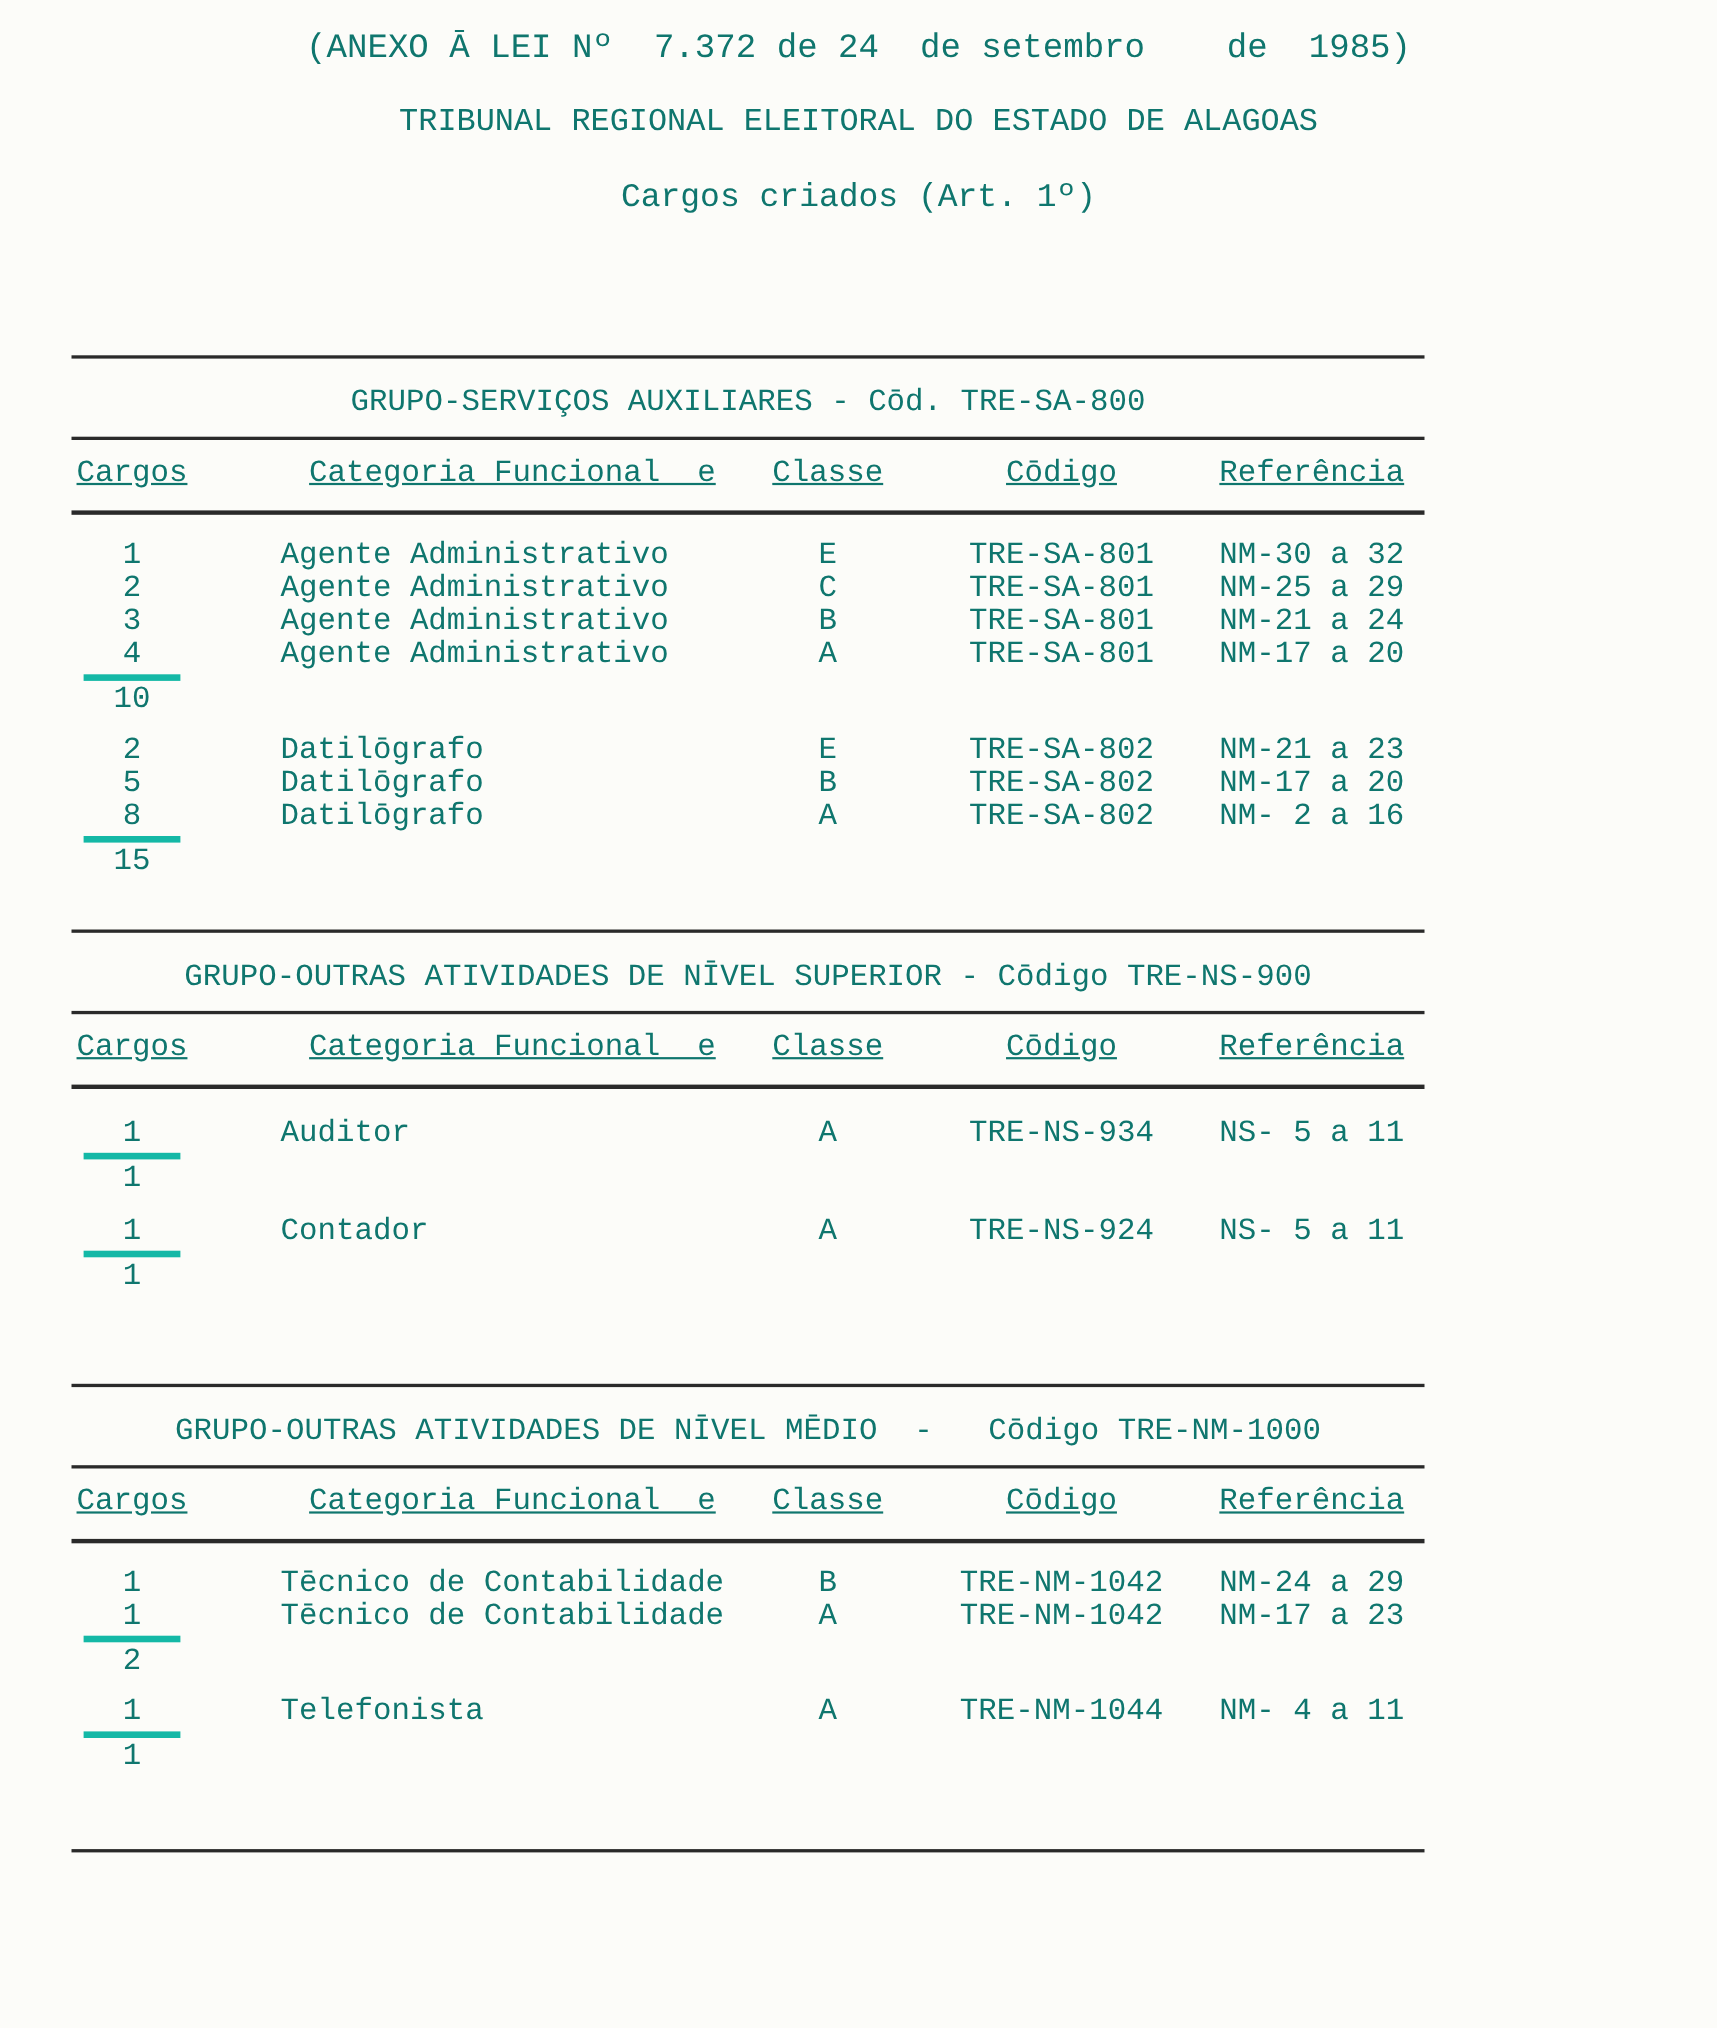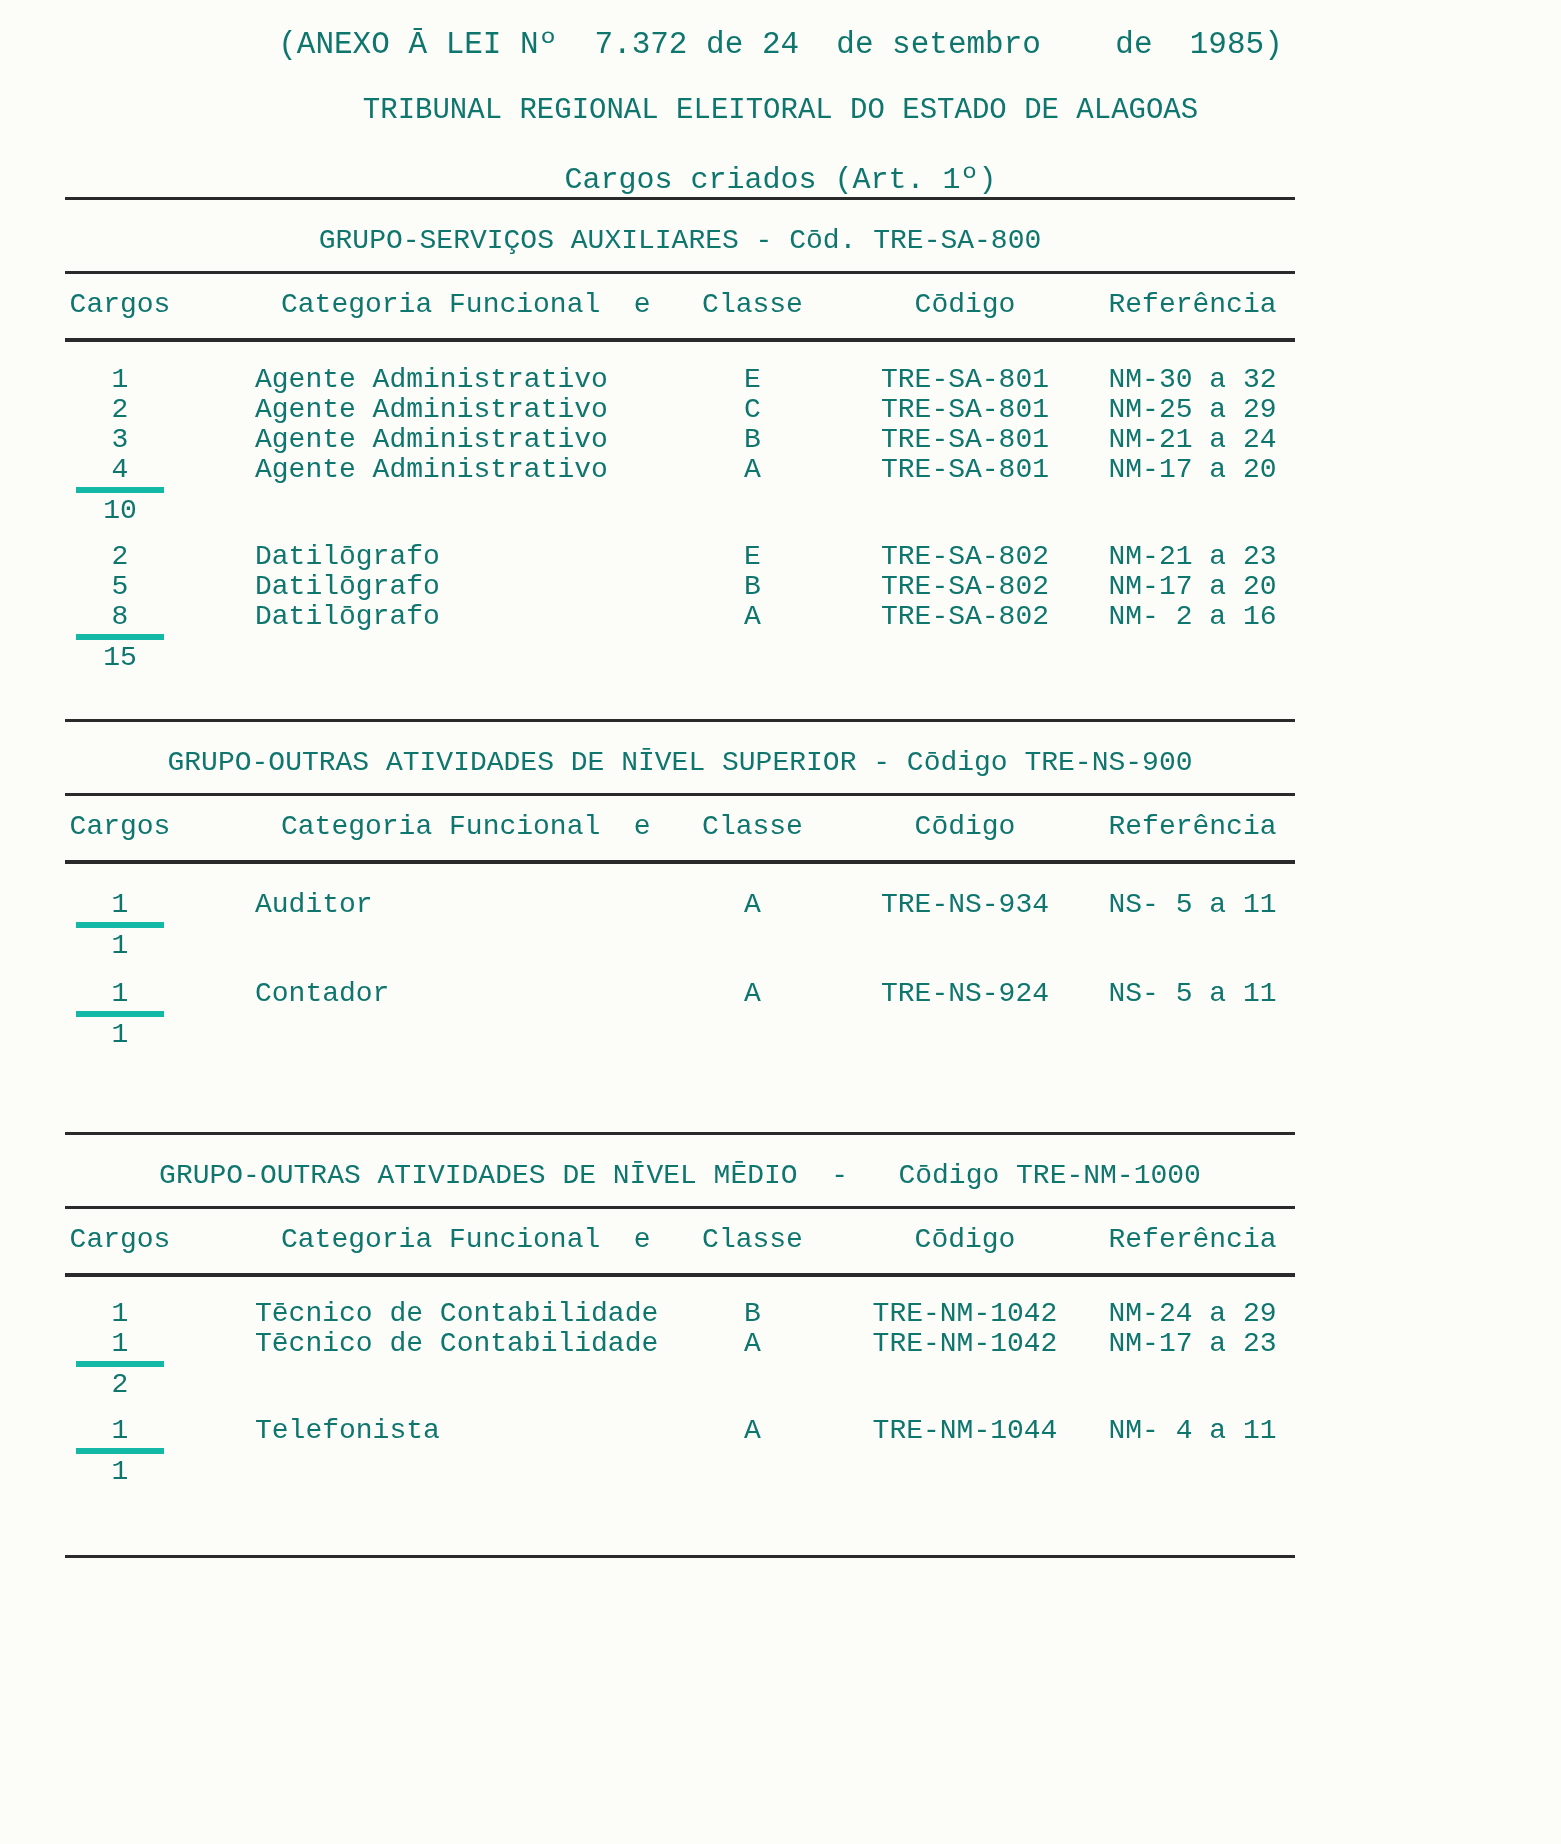--- a/index.html
+++ b/index.html
@@ -18,21 +18,21 @@
     overflow: hidden;
     box-sizing: border-box;
     padding-top: 16px;
   }
   .header-block { width: 1360px; margin: 0 auto; text-align: center; }
   .line1 { font-size: 31px; line-height: 34px; margin: 12px 0 0; white-space: pre; }
   .line2 { font-size: 29px; line-height: 32px; margin: 33px 0 0; white-space: pre; }
   .line3 { font-size: 30px; line-height: 33px; margin: 37px 0 0; white-space: pre; }
 
   .content { margin-left: 65px; width: 1230px; }
-  .tsec1 { }
+  .tsec1 { margin-top: 126px; }
 
   .rule { height: 0; border-top: 3px solid #2a2a2a; }
   .rule.heavy { border-top: 4px solid #2a2a2a; }
 
   .table-title {
     text-align: center;
     font-size: 28px;
     line-height: 30px;
     padding: 26px 0 15px;
     white-space: pre;
@@ -44,21 +44,21 @@
     font-size: 28px;
     line-height: 30px;
   }
   .trow > div { white-space: pre; }
   .c1 { text-align: center; }
   .c2 { padding-left: 80px; }
   .c3 { text-align: center; }
   .c4 { text-align: center; }
   .c5 { text-align: center; }
 
-  .header-row { padding: 16px 0 18px; }
+  .header-row { padding: 16px 0 18px; text-decoration: underline; }
   .header-row .c2 { padding-left: 106px; }
 
   .tbody { padding: 23px 0 30px; }
   .tbody2 { padding: 26px 0 66px; }
   .tbody3 { padding: 22px 0 52px; }
 
   .trow.subtotal { margin: 2px 0 16px; }
   .sum {
     display: inline-block;
     min-width: 88px;

